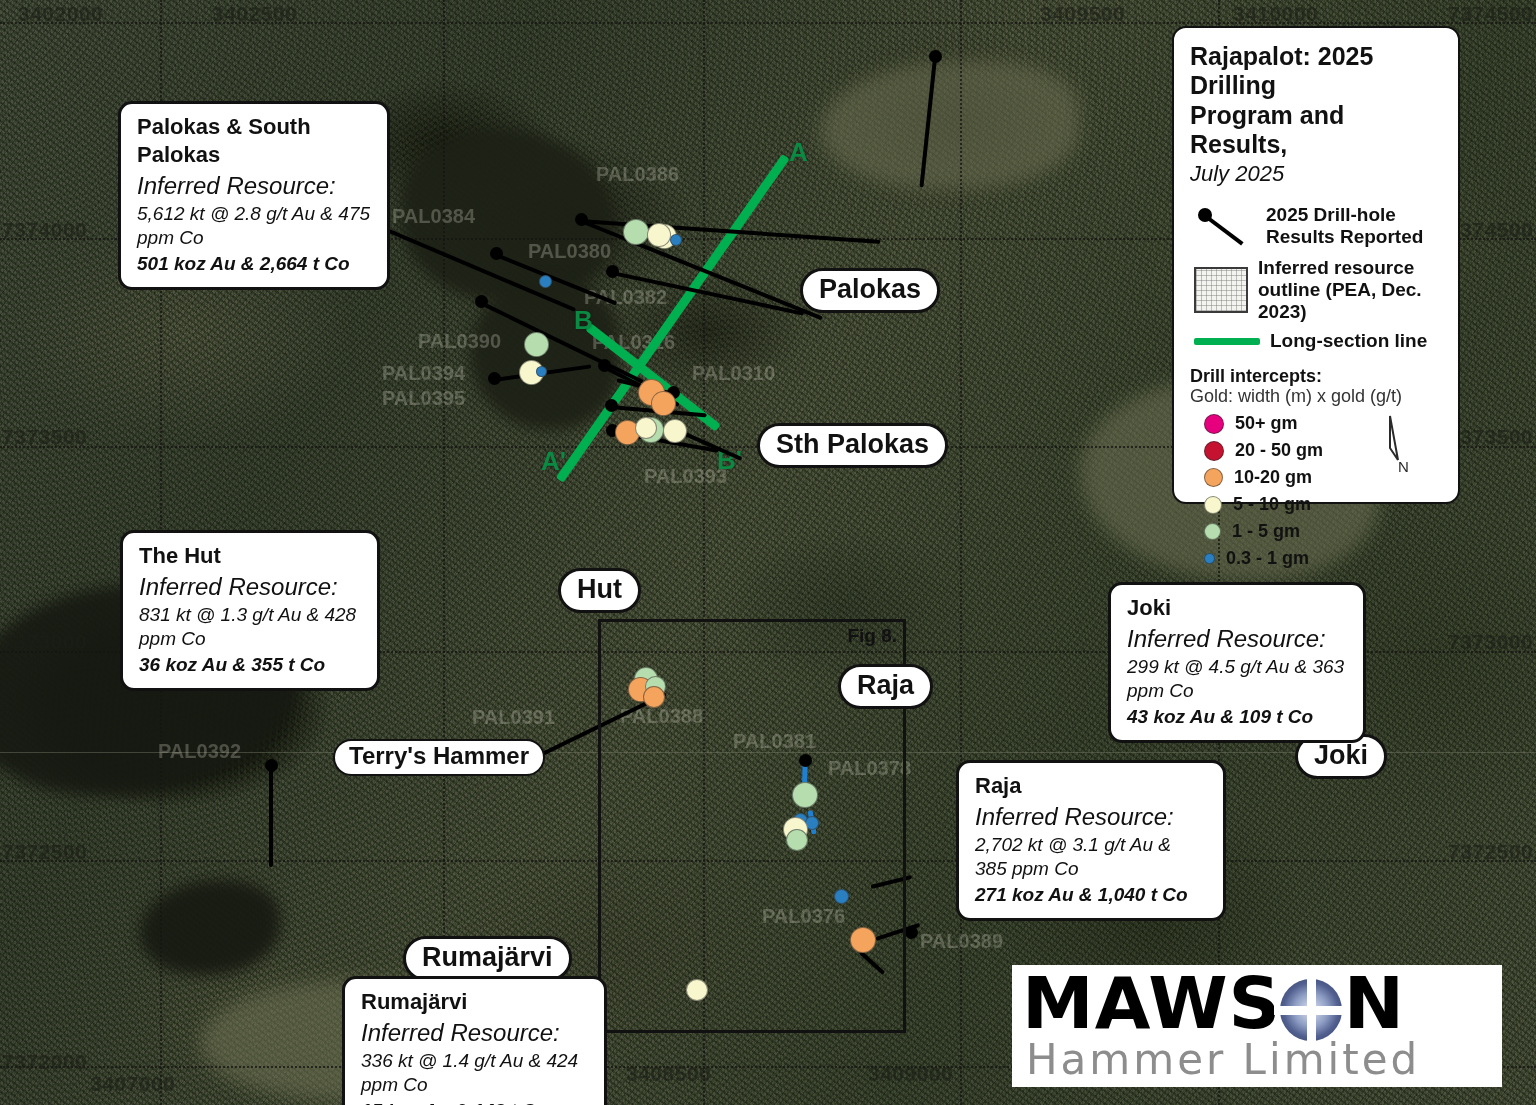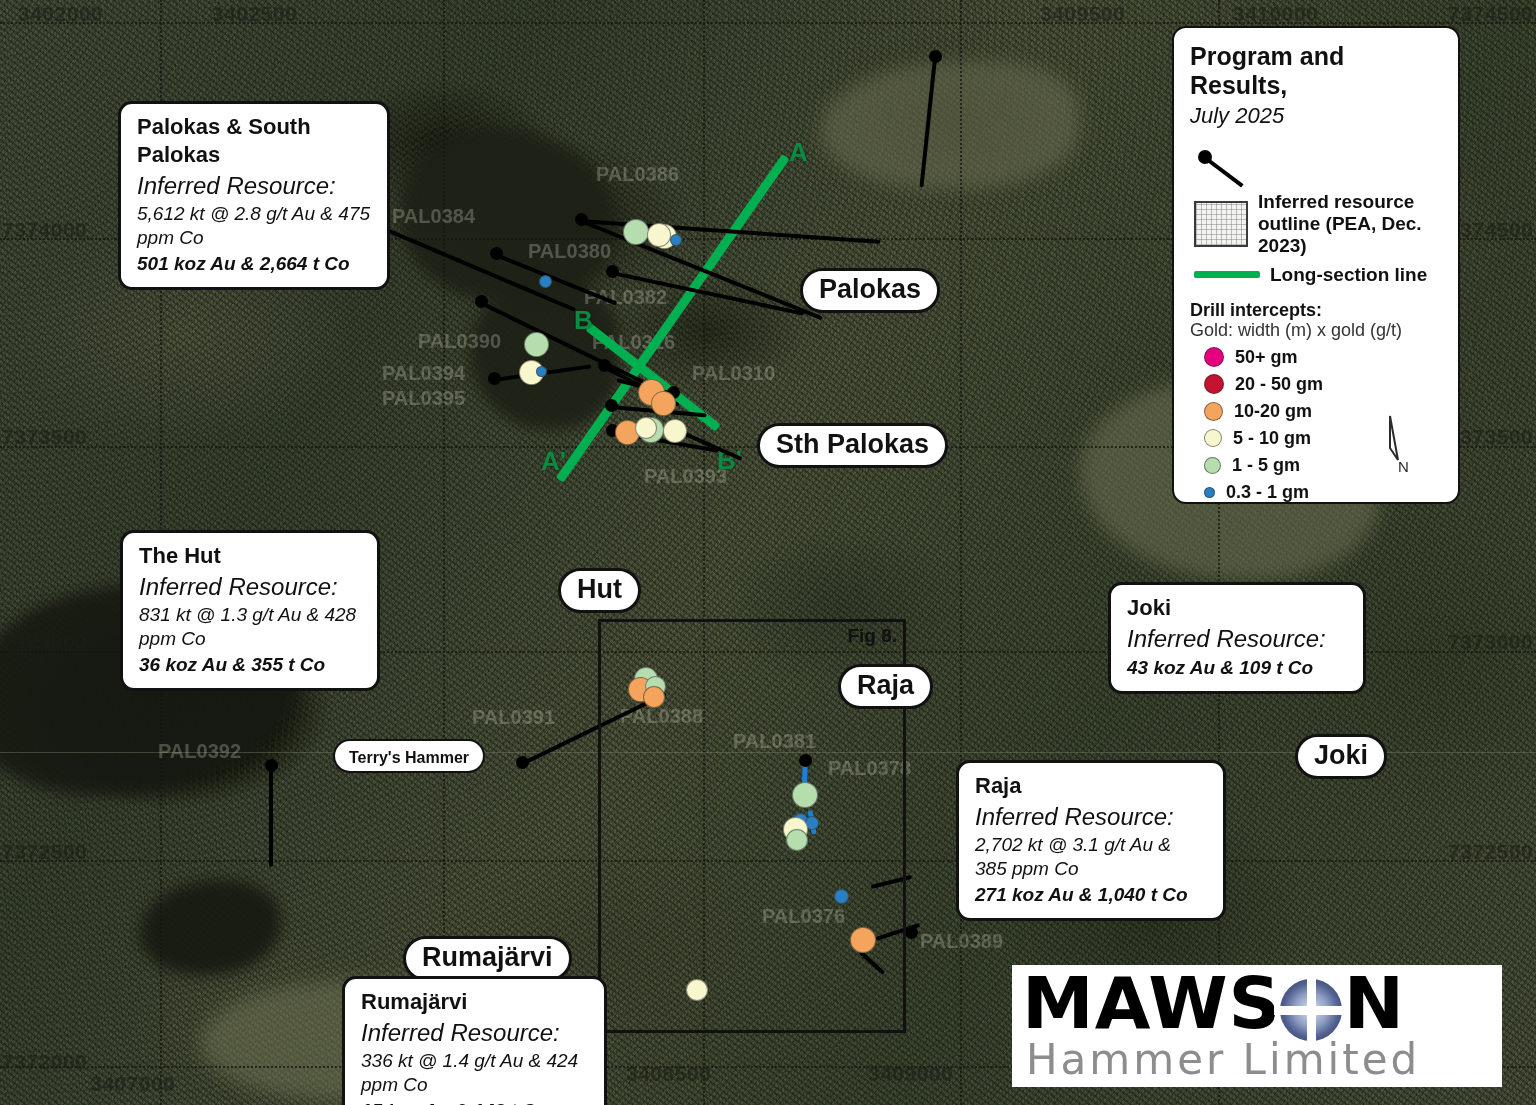--- a/index.html
+++ b/index.html
@@ -91,21 +91,21 @@
     background: #ffffff;
     border: 3px solid #111;
     border-radius: 999px;
     padding: 3px 16px 5px;
     font-weight: 700;
     font-size: 27px;
     color: #111;
     white-space: nowrap;
     line-height: 1.15;
   }
-  .place.sm { font-size: 16px; padding: 8px 14px 4px; border-width: 2.5px; }
+  .place.sm { font-size: 24px; padding: 1px 14px 4px; border-width: 2.5px; }
 
   
   .infobox {
     position: absolute;
     background: #fff;
     border: 3px solid #111;
     border-radius: 14px;
     padding: 9px 16px 11px;
     color: #111;
     line-height: 1.28;
@@ -129,21 +129,21 @@
   #legend .lg-title { font-weight: 700; font-size: 25px; line-height: 1.17; }
   #legend .lg-date  { font-style: italic; font-size: 22px; margin-top: 2px; }
 
   .lg-row { display: flex; align-items: center; gap: 10px; }
   .lg-drill-row { margin-top: 16px; padding-left: 6px; }
   .lg-drill-sym { width: 60px; height: 46px; position: relative; flex: none; }
   .lg-drill-sym .dot { position: absolute; left: 2px; top: 5px; width: 14px; height: 14px; border-radius: 50%; background: #000; }
   .lg-drill-sym .stick { position: absolute; left: 8px; top: 10px; width: 48px; height: 4px; background: #000; transform-origin: 0 50%; transform: rotate(37deg); }
   .lg-drill-txt { font-weight: 700; font-size: 19px; line-height: 1.16; }
 
-  .lg-res-row { margin-top: 0; padding-left: 4px; }
+  .lg-res-row { margin-top: 8px; padding-left: 4px; }
   .lg-res-swatch {
     width: 54px; height: 46px; flex: none;
     border: 2px solid #3a3a3a;
     background-color: #f3f3ef;
     background-image:
       repeating-linear-gradient(0deg, rgba(120,120,120,.45) 0 1px, rgba(0,0,0,0) 1px 5px),
       repeating-linear-gradient(90deg, rgba(120,120,120,.45) 0 1px, rgba(0,0,0,0) 1px 5px);
   }
   .lg-res-txt { font-weight: 700; font-size: 19px; line-height: 1.16; }
 
@@ -372,45 +372,51 @@
   <div class="infobox" style="left:120px; top:530px; width:260px;">
     <div class="ib-title">The Hut</div>
     <div class="ib-sub">Inferred Resource:</div>
     <div class="ib-grade">831 kt @ 1.3 g/t Au &amp; 428 ppm Co</div>
     <div class="ib-tot">36 koz Au &amp; 355 t Co</div>
   </div>
 
   <div class="infobox" style="left:1108px; top:582px; width:258px;">
     <div class="ib-title">Joki</div>
     <div class="ib-sub">Inferred Resource:</div>
+    <div class="ib-grade">299 kt @ 4.5 g/t Au &amp; 363 ppm Co</div>
     <div class="ib-tot">43 koz Au &amp; 109 t Co</div>
   </div>
 
   <div class="infobox" style="left:956px; top:760px; width:270px;">
     <div class="ib-title">Raja</div>
     <div class="ib-sub">Inferred Resource:</div>
     <div class="ib-grade">2,702 kt @ 3.1 g/t Au &amp; 385 ppm Co</div>
     <div class="ib-tot">271 koz Au &amp; 1,040 t Co</div>
   </div>
 
   <div class="infobox" style="left:342px; top:976px; width:265px;">
     <div class="ib-title">Rumajärvi</div>
     <div class="ib-sub">Inferred Resource:</div>
     <div class="ib-grade">336 kt @ 1.4 g/t Au &amp; 424 ppm Co</div>
     <div class="ib-tot">15 koz Au &amp; 142 t Co</div>
   </div>
 
   <div id="legend">
+    <div class="lg-title">Rajapalot: 2025 Drilling</div>
     <div class="lg-title">Program and Results,</div>
     <div class="lg-date">July 2025</div>
 
     <div class="lg-row lg-drill-row">
       <div class="lg-drill-sym">
         <div class="dot"></div>
           <div class="stick"></div>
+      </div>
+      <div class="lg-drill-txt">
+        <div>2025 Drill-hole</div>
+        <div>Results Reported</div>
       </div>
     </div>
 
     <div class="lg-row lg-res-row">
       <div class="lg-res-swatch"></div>
       <div class="lg-res-txt">
         <div>Inferred resource</div>
         <div>outline (PEA, Dec. 2023)</div>
       </div>
     </div>

